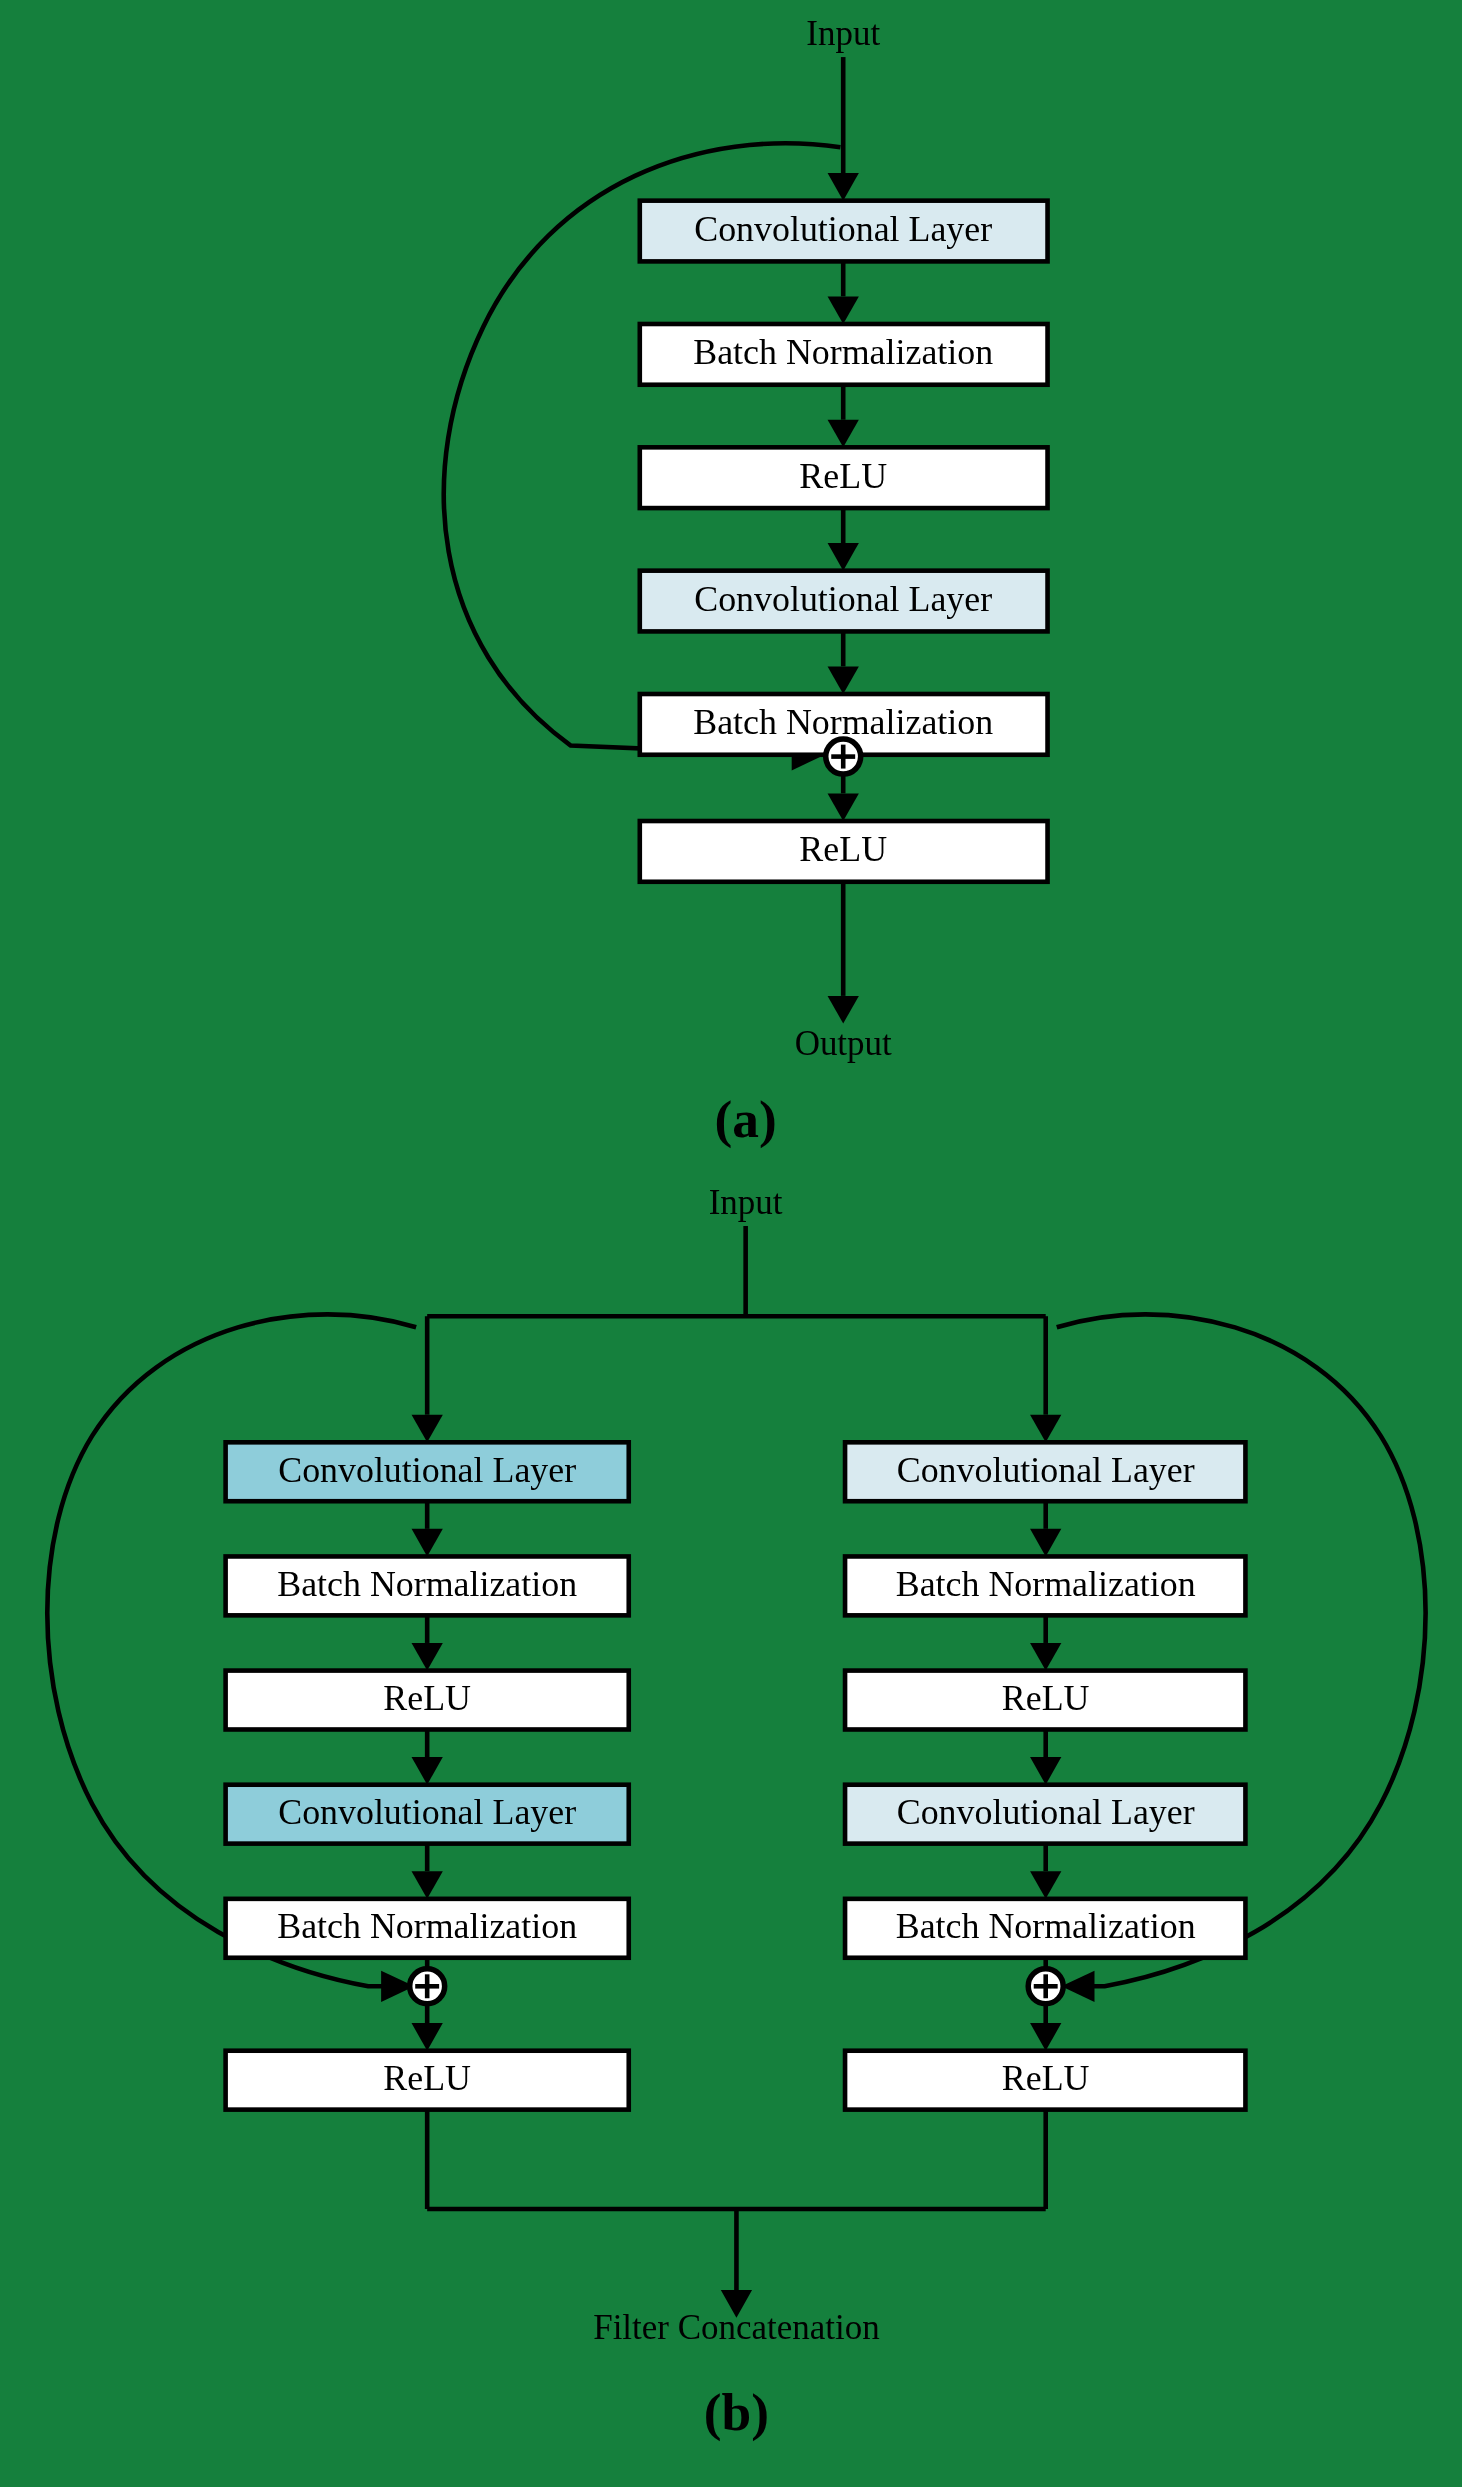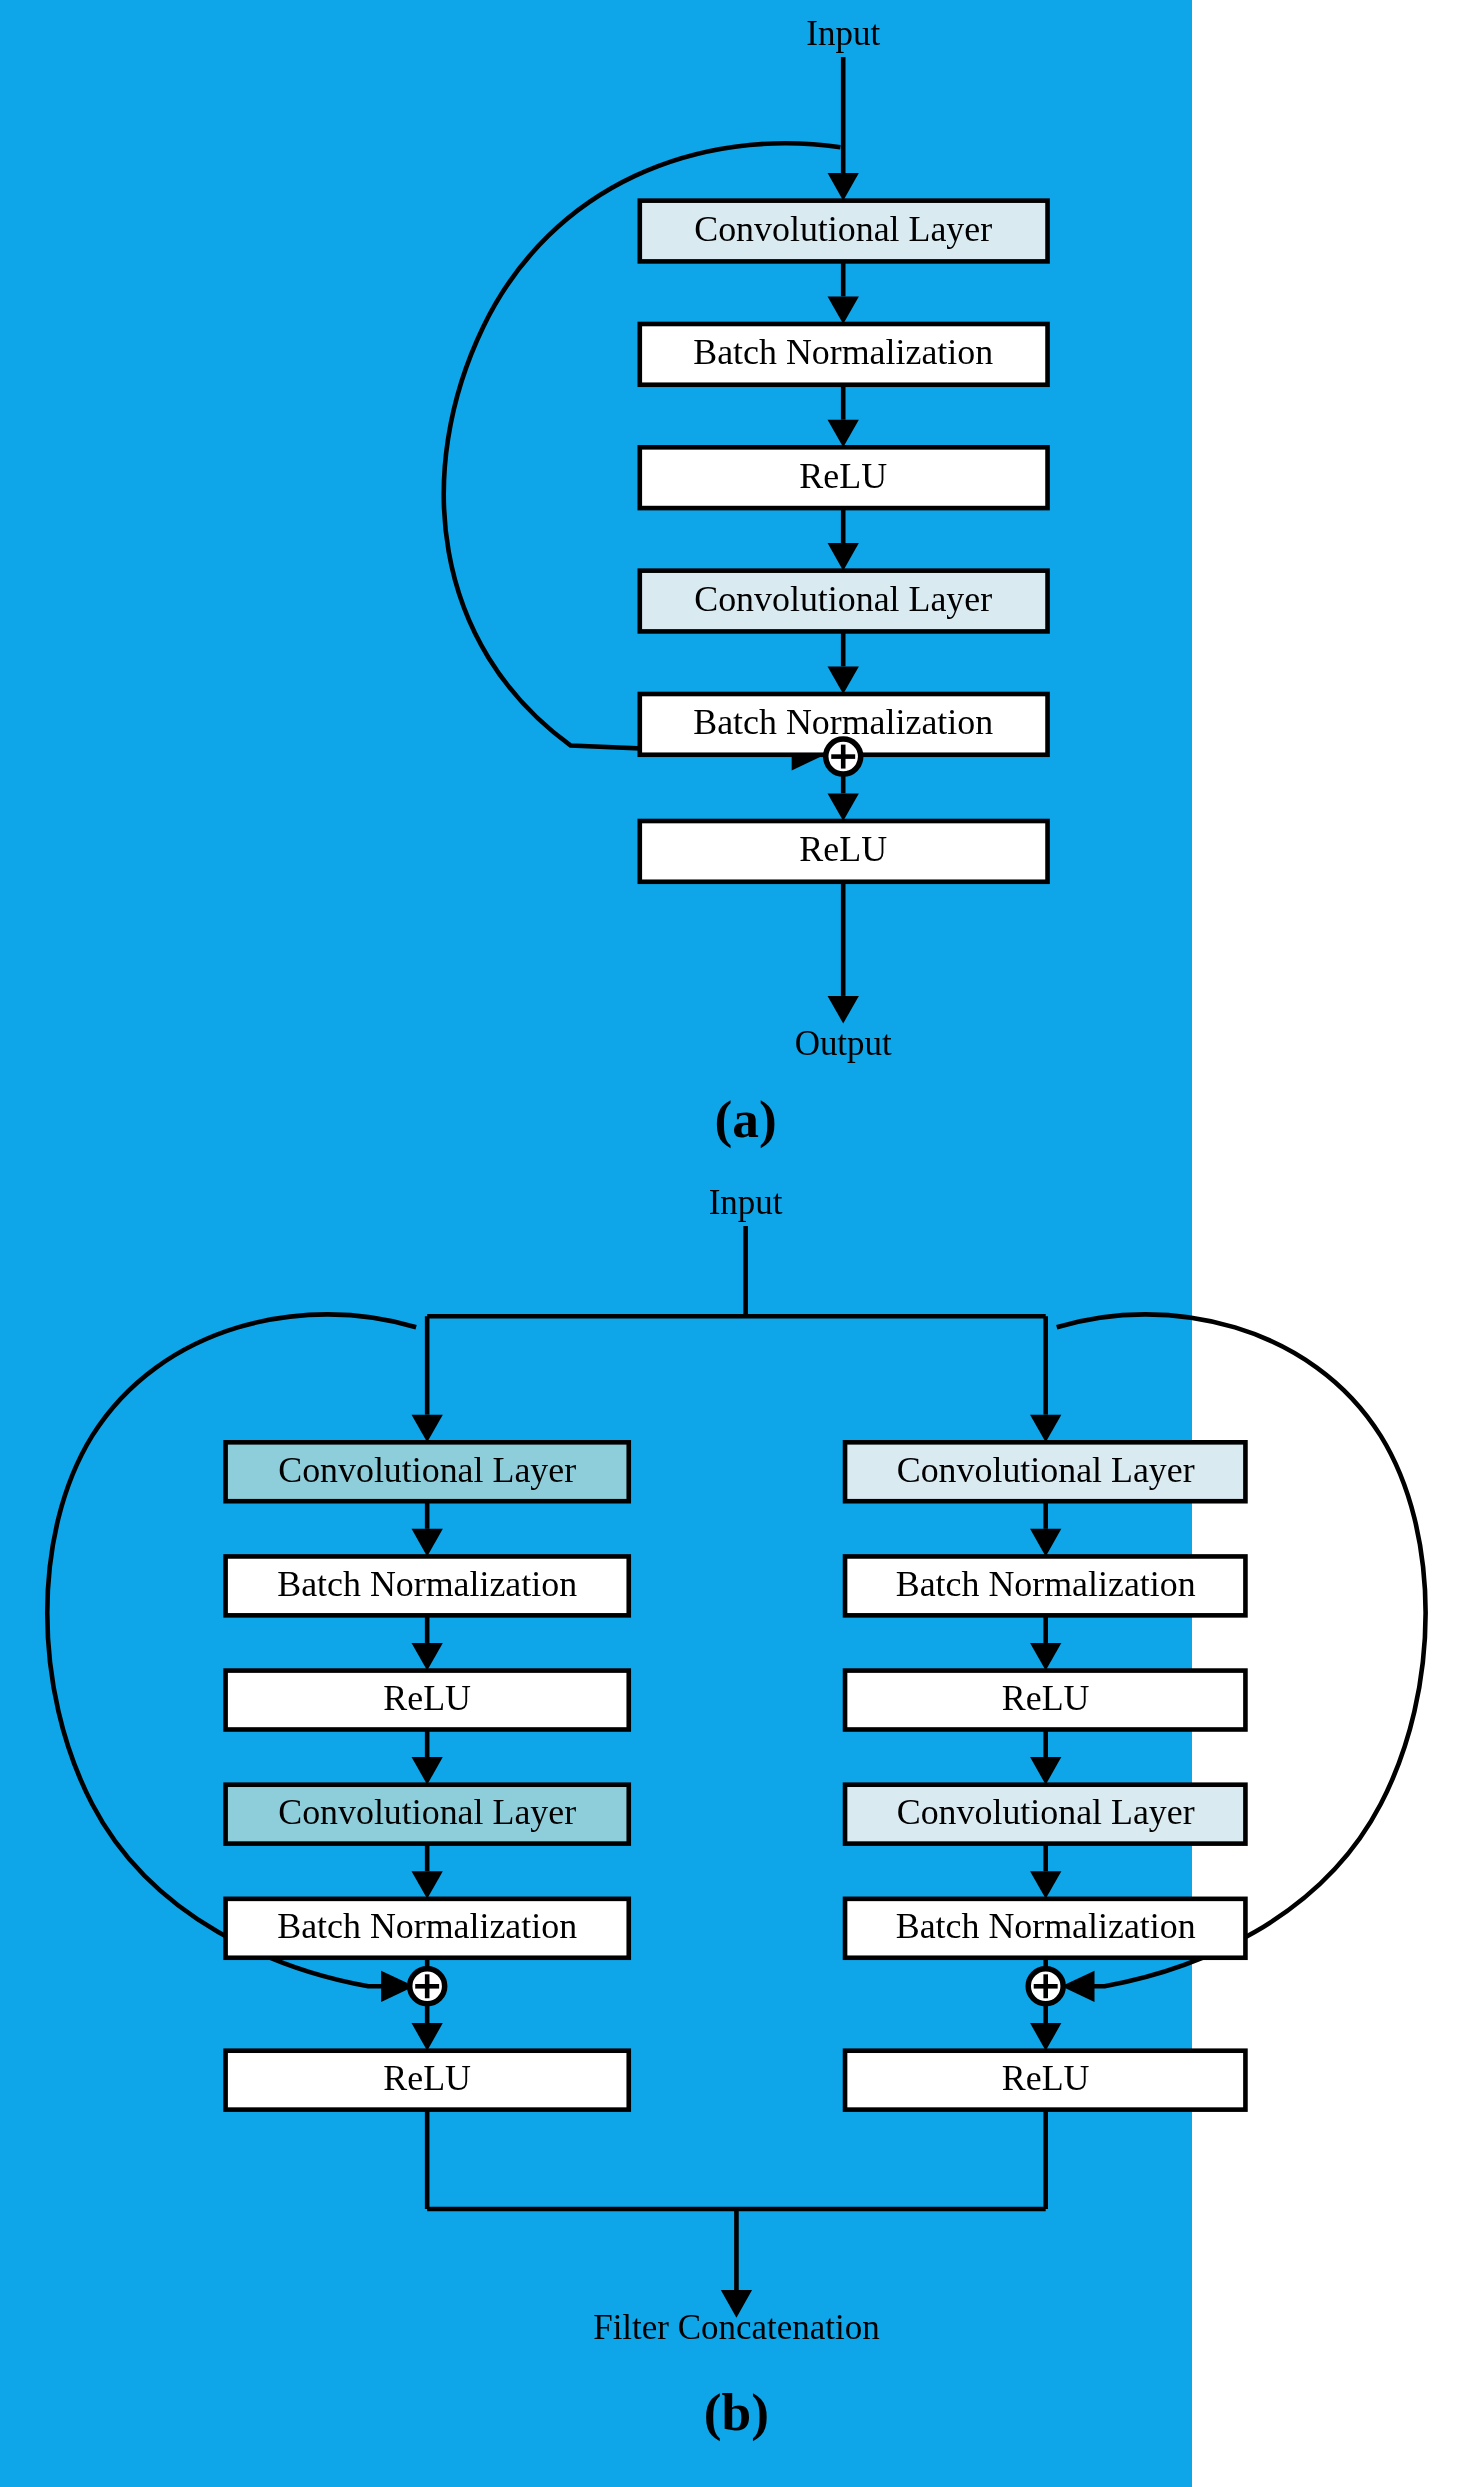--- a/index.html
+++ b/index.html
@@ -8,23 +8,23 @@
     background: #ffffff;
   }
   body {
     width: 1483px;
     height: 2487px;
     font-family: "Liberation Serif", "DejaVu Serif", serif;
     overflow: hidden;
   }
   #diagram-root {
     position: relative;
-    width: 1192px;
+    width: 1462px;
     height: 2487px;
-    background: #0ea5e9;
+    background: #15803d;
   }
   svg.diagram {
     display: block;
     width: 1483px;
     height: 2487px;
   }
   .node-box {
     stroke: #000000;
     stroke-width: 5;
   }

